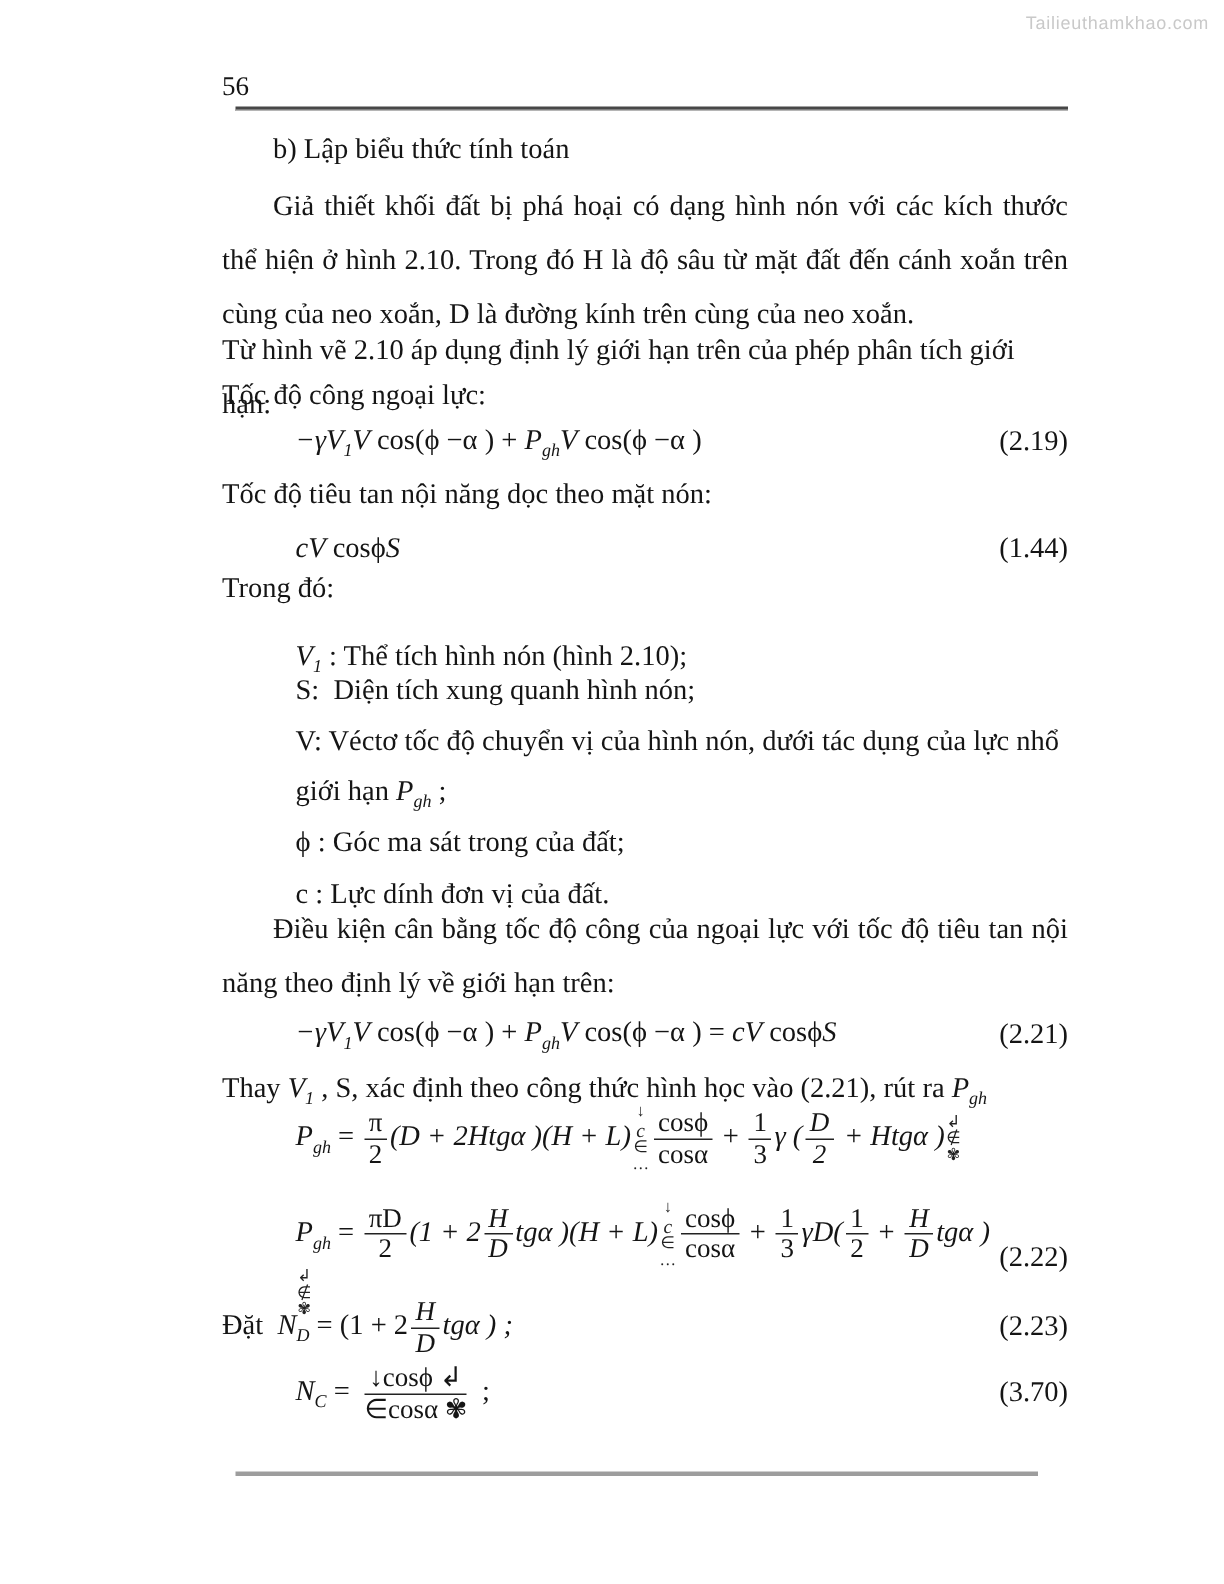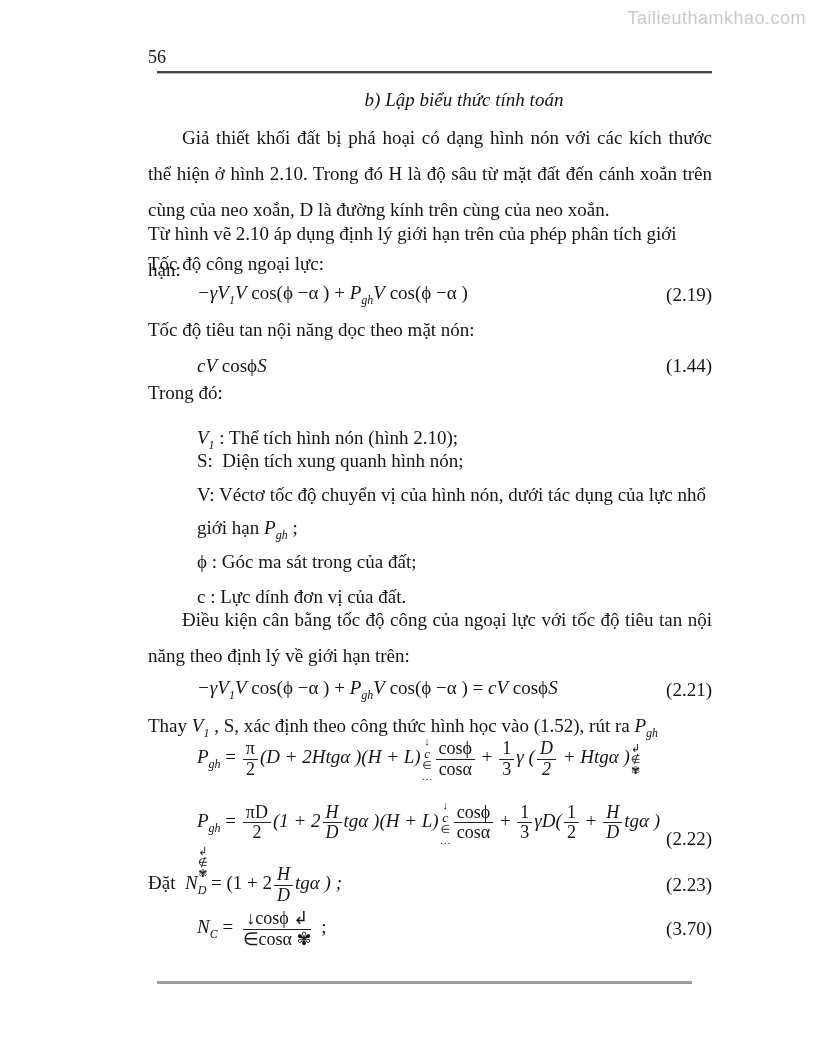--- a/index.html
+++ b/index.html
@@ -1,25 +1,25 @@
 <!DOCTYPE html>
 <html><head>
 <meta charset="utf-8">
 <style>
   html,body{margin:0;padding:0;background:#ffffff;}
   .page{position:relative;width:816px;height:1056px;background:#ffffff;overflow:hidden;
         font-family:"Liberation Serif",serif;color:#151515;}
   .abs{position:absolute;left:148px;width:564px;}
   .txt{font-size:19px;line-height:36px;}
-  .heading{font-style:italic;padding-left:34px;text-align:center;}
+  .heading{padding-left:34px;}
   .just{text-align:justify;white-space:pre-wrap;}
   .indent{text-indent:34px;}
   .defitem{padding-left:49px;}
   .watermark{position:absolute;top:8px;right:10px;font-family:"Liberation Sans",sans-serif;
-             font-size:18px;color:#c9c9c9;letter-spacing:0.5px;}
+             font-size:12px;color:#c9c9c9;letter-spacing:0.5px;}
   .pagenum{top:44px;font-size:18px;line-height:26px;}
   .hrule{position:absolute;top:71px;left:157px;width:555px;height:2px;background:#474747;border-bottom:1px solid #b5b5b5;}
   .frule{position:absolute;top:981px;left:157px;width:535px;height:3px;background:#9d9d9d;}
   .eq{display:flex;align-items:center;font-size:19px;}
   .eq .body{margin-left:49px;white-space:pre-wrap;}
   .eq .body.ml0{margin-left:0;text-align:center;}
   .eq .enum{margin-left:auto;align-self:center;}
   .it{font-style:italic;}
   .sub{font-style:italic;font-size:12px;vertical-align:-5px;}
   .frac{display:inline-flex;flex-direction:column;align-items:center;vertical-align:middle;
@@ -70,21 +70,21 @@
   <div class="abs txt defitem" style="top:544px">ϕ : Góc ma sát trong của đất;</div>
   <div class="abs txt defitem" style="top:579px">c : Lực dính đơn vị của đất.</div>
 
   <div class="abs txt just indent" style="top:602px">Điều kiện cân bằng tốc độ công của ngoại lực với tốc độ tiêu tan nội năng theo định lý về giới hạn trên:</div>
 
   <div class="abs eq" style="top:672px;height:36px">
     <div class="body"><span class="it">−γV</span><span class="sub">1</span><span class="it">V</span><span> cos(ϕ −α ) + </span><span class="it">P</span><span class="sub">gh</span><span class="it">V</span><span> cos(ϕ −α ) = </span><span class="it">cV</span><span> cosϕ</span><span class="it">S</span></div>
     <div class="enum">(2.21)</div>
   </div>
 
-  <div class="abs txt" style="top:708px"><span>Thay </span><span class="it">V</span><span class="sub">1</span><span> , S, xác định theo công thức hình học vào (1.52), rút ra </span><span class="it">P</span><span class="sub">gh</span></div>
+  <div class="abs txt" style="top:708px"><span>Thay </span><span class="it">V</span><span class="sub">1</span><span> , S, xác định theo công thức hình học vào (2.21), rút ra </span><span class="it">P</span><span class="sub">gh</span></div>
 
   <div class="abs eq" style="top:730px;height:58px">
     <div class="body"><span class="it">P</span><span class="sub">gh</span><span> = </span><span class="frac"><span class="fn">π</span><span class="fd">2</span></span><span class="it">(D + 2Htgα )(H + L)</span><span class="stack"><span>↓</span><span class="s-mid">c</span><span>∈</span><span>…</span></span><span class="frac"><span class="fn">cosϕ</span><span class="fd">cosα</span></span><span> + </span><span class="frac"><span class="fn">1</span><span class="fd">3</span></span><span class="it">γ (</span><span class="frac itf"><span class="fn">D</span><span class="fd">2</span></span><span class="it"> + Htgα )</span><span class="stack"><span>↲</span><span>∉</span><span>✾</span></span></div>
   </div>
 
 
   <div class="abs eq" style="top:810px;height:58px">
     <div class="body"><span class="it">P</span><span class="sub">gh</span><span> = </span><span class="frac"><span class="fn">πD</span><span class="fd">2</span></span><span class="it">(1 + 2</span><span class="frac itf"><span class="fn">H</span><span class="fd">D</span></span><span class="it">tgα )(H + L)</span><span class="stack"><span>↓</span><span class="s-mid">c</span><span>∈</span><span>…</span></span><span class="frac"><span class="fn">cosϕ</span><span class="fd">cosα</span></span><span> + </span><span class="frac"><span class="fn">1</span><span class="fd">3</span></span><span class="it">γD(</span><span class="frac"><span class="fn">1</span><span class="fd">2</span></span><span> + </span><span class="frac itf"><span class="fn">H</span><span class="fd">D</span></span><span class="it">tgα )</span><span class="stack"><span>↲</span><span>∉</span><span>✾</span></span></div>
     <div class="enum">(2.22)</div>
   </div>

